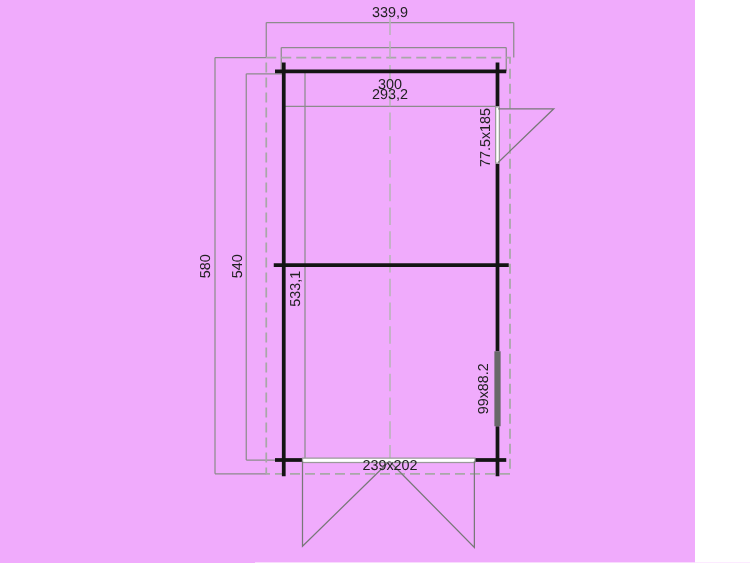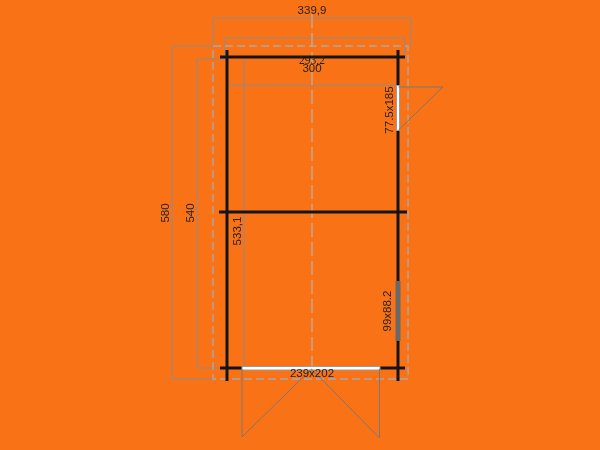--- a/index.html
+++ b/index.html
@@ -1,19 +1,19 @@
 <!DOCTYPE html>
 <html><head>
 <meta charset="utf-8">
 <style>
   html,body{margin:0;padding:0;background:#fff;}
   #canvas{
     position:relative;
-    width:600px;height:450px;
-    background:#f97316;
+    width:556px;height:450px;
+    background:#f0abfc;
     font-family:"Liberation Sans", sans-serif;
     overflow:hidden;
   }
   #plan-svg{position:absolute;left:0;top:0;}
   .dim-label{
     position:absolute;
     font-size:11.5px;
     color:#222;
     white-space:nowrap;
     transform:translate(-50%,-50%);
@@ -73,21 +73,21 @@
       <path d="M242,369 V437 L311.5,369"></path>
 
       <path d="M379.5,369 V438 L311.5,369"></path>
     </g>
   </svg>
 
   <div class="dim-label" style="left:312px;top:11px;">339,9</div>
 
   <div class="dim-label" style="left:312px;top:21px;margin-top:48px;">300</div>
 
-  <div class="dim-label" style="left:312px;top:61px;font-family:Liberation Serif, serif;">293,2</div>
+  <div class="dim-label" style="left:312px;top:77px;">293,2</div>
 
   <div class="dim-label rot" style="left:166px;top:213px;">580</div>
 
   <div class="dim-label rot" style="left:191px;top:213px;">540</div>
 
   <div class="dim-label rot" style="left:238px;top:231px;">533,1</div>
 
   <div class="dim-label rot" style="left:390px;top:110px;">77.5x185</div>
 
   <div class="dim-label rot" style="left:388px;top:311px;">99x88.2</div>

